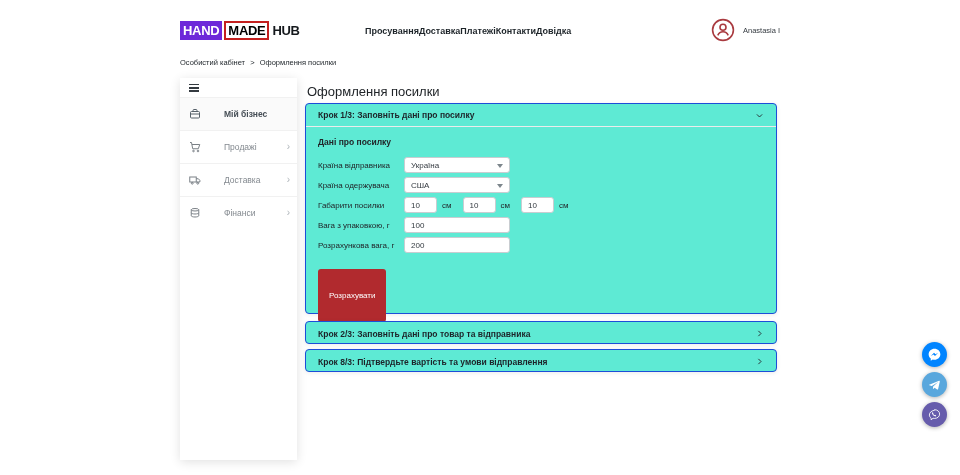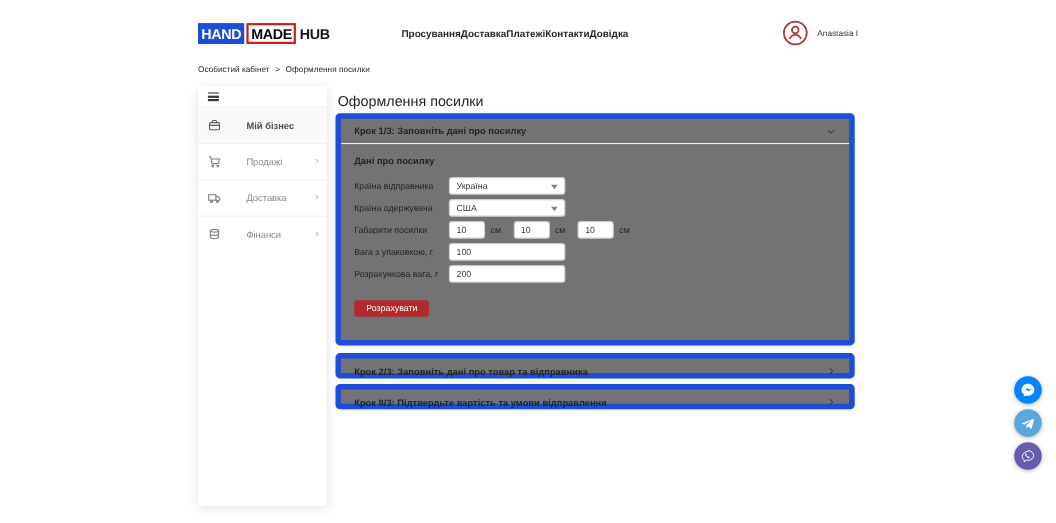--- a/index.html
+++ b/index.html
@@ -2,21 +2,21 @@
 <html><head>
 <meta charset="utf-8">
 <style>
   * { margin:0; padding:0; box-sizing:border-box; }
   html,body { background:#fff; }
   body { font-family:"Liberation Sans", sans-serif; color:#212529; }
   .page { position:relative; width:960px; height:475px; background:#fff; overflow:hidden; }
 
   
   .logo { position:absolute; left:180px; top:21px; display:flex; align-items:stretch; cursor:pointer; font-weight:800; font-size:13px; letter-spacing:-0.3px; line-height:15px; }
-  .logo-hand { background:#1d4ed8; color:#fff; padding:2px 3px; }
+  .logo-hand { background:#6d28d9; color:#fff; padding:2px 3px; }
   .logo-made { border:2px solid #c4201f; color:#000000; padding:0 2px; margin-left:2px; display:flex; align-items:center; }
   .logo-hub  { color:#14181c; padding:2px 0 2px 3px; }
 
   .nav { position:absolute; left:365px; top:26px; display:flex; }
   .nav a { font-size:9px; font-weight:700; color:#1d2429; text-decoration:none; cursor:pointer; }
 
   .user { position:absolute; left:711px; top:18px; display:flex; align-items:center; gap:8px; cursor:pointer; }
   .avatar { width:24px; height:24px; }
   .user-name { font-size:7.5px; color:#343a40; }
 
@@ -34,21 +34,21 @@
   .side-item.active { color:#464e56; font-weight:700; background:#fafafa; }
   .side-item .sicon { width:12px; height:12px; flex:0 0 12px; display:flex; }
   .side-item .sicon svg { width:12px; height:12px; stroke:#7a8086; fill:none; stroke-width:2; }
   .side-item.active .sicon svg { stroke:#566069; }
   .side-item .grow { flex:1; }
   .side-chevron { font-size:10px; color:#b0b6bb; line-height:10px; }
 
   
   .page-title { position:absolute; left:307px; top:84px; font-size:13px; font-weight:400; color:#212529; }
 
-  .card { position:absolute; left:305px; width:472px; background:#737373; border:5px solid #1d4ed8;
+  .card { position:absolute; left:305px; width:472px; background:#5eead4; border:1px solid #1d4ed8;
           border-radius:4px; box-shadow:0 1px 4px rgba(0,0,0,.08); }
   .card-head { display:flex; align-items:center; justify-content:space-between; height:23px; padding:0 12px; cursor:pointer; }
   .card-head .head-label { font-size:8.5px; font-weight:700; color:#1d2329; }
   .chev svg { display:block; width:9px; height:9px; stroke:#212529; stroke-width:2.4; fill:none; }
 
   #card1 { top:103px; height:211px; }
   #card1 .card-head { border-bottom:1px solid #ececec; }
   #card2 { top:321px; height:23px; }
   #card3 { top:349px; height:23px; }
 
@@ -58,21 +58,21 @@
   .frow label { width:86px; flex:0 0 86px; font-size:8px; color:#212529; }
   .sel { position:relative; width:106px; height:16px; border:1px solid #c9cdd1; border-radius:3px;
          font-size:8px; color:#343a40; display:flex; align-items:center; padding:0 14px 0 6px; cursor:pointer; background:#fff; }
   .caret { position:absolute; right:6px; top:6px; width:0; height:0;
            border-left:3px solid transparent; border-right:3px solid transparent; border-top:4px solid #7d868c; }
   input.txt { height:16px; border:1px solid #c9cdd1; border-radius:3px; font-size:8px; color:#343a40;
               padding:0 6px; width:106px; font-family:"Liberation Sans",sans-serif; }
   input.dim { width:33px; }
   .unit { font-size:8px; margin:0 11px 0 5px; color:#212529; }
   .btn-red { margin-top:12px; background:#b12a2e; color:#fff; border:none; border-radius:3px;
-             font-size:8px; padding:3px 11px; cursor:pointer; font-family:"Liberation Sans",sans-serif; }
+             font-size:8px; padding:22px 11px; cursor:pointer; font-family:"Liberation Sans",sans-serif; }
 
   
   .fbtn { position:absolute; left:922px; width:25px; height:25px; border-radius:50%;
           box-shadow:0 1px 4px rgba(0,0,0,.3); cursor:pointer; display:flex; align-items:center; justify-content:center; }
   #fb-messenger { top:342px; background:#0084ff; }
   #fb-telegram  { top:372px; background:#59a7dd; }
   #fb-viber     { top:402px; background:#665cac; }
   .fbtn svg { width:15px; height:15px; display:block; }
 </style>
 </head>

